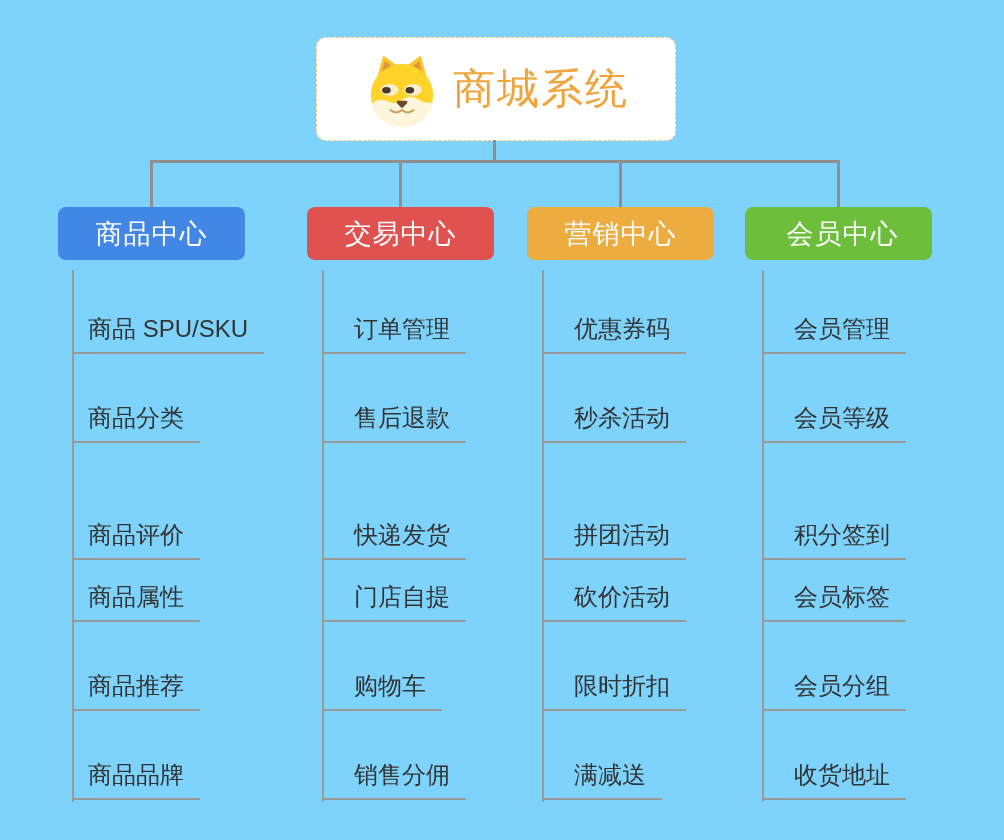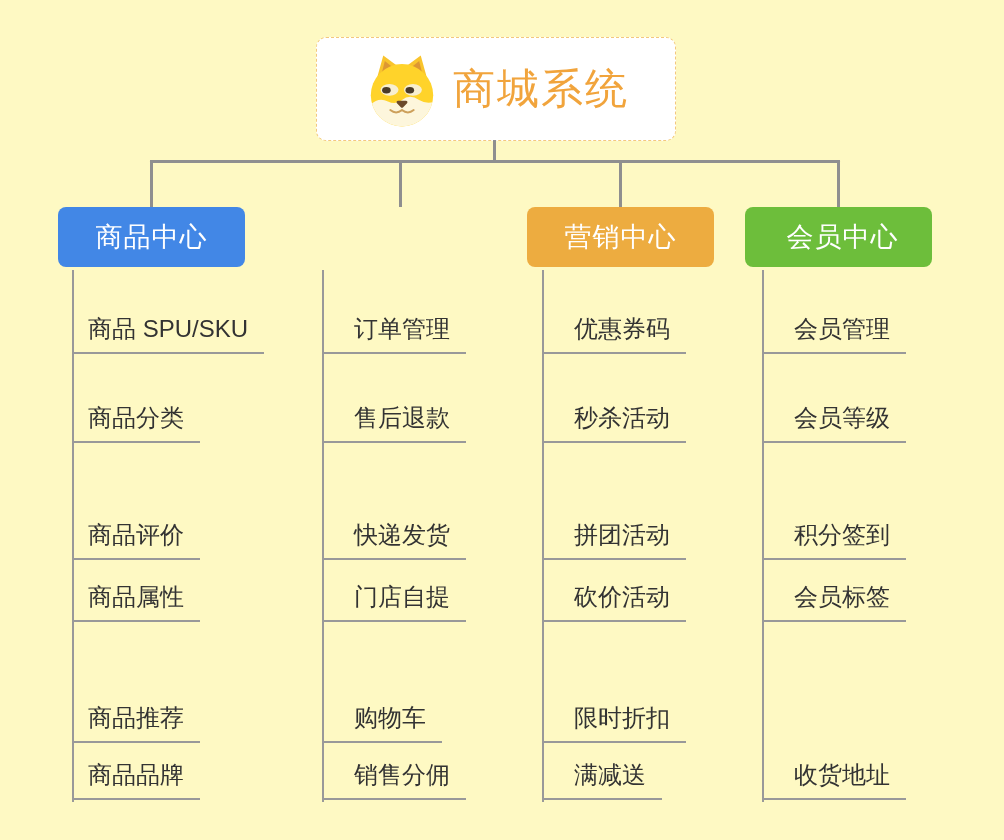--- a/index.html
+++ b/index.html
@@ -3,21 +3,21 @@
 <meta charset="utf-8">
 <style>
   * { margin: 0; padding: 0; box-sizing: border-box; }
   html, body { background: #f8f8f8; }
   body { font-family: "Liberation Sans", "DejaVu Sans", sans-serif; }
 
   .stage {
     position: relative;
     width: 1004px;
     height: 840px;
-    background: #fef9c3;
+    background: #7dd3fc;
     overflow: hidden;
   }
 
   
   .root-node {
     position: absolute;
     left: 316px; top: 37px;
     width: 360px; height: 104px;
     background: #ffffff;
     border: 1px dashed #f3c87e;
@@ -41,21 +41,21 @@
   .drop      { top: 160px; width: 3px; height: 47px; }
   .drop.d0 { left: 150px; }
   .drop.d1 { left: 399px; }
   .drop.d2 { left: 619px; }
   .drop.d3 { left: 837px; }
 
   
   .branch-header {
     position: absolute;
     top: 207px;
-    width: 187px; height: 60px;
+    width: 187px; height: 53px;
     border-radius: 8px;
     display: flex;
     align-items: center;
     justify-content: center;
     color: #ffffff;
     font-size: 27px;
     letter-spacing: 1px;
   }
   .branch-header.b0 { left: 58px; }
   .branch-header.b1 { left: 307px; }
@@ -80,21 +80,21 @@
     border-bottom: 2px solid #999999;
   }
   .leaf.b0 { left: 72px; padding-left: 16px; }
   .leaf.b1 { left: 322px; }
   .leaf.b2 { left: 542px; }
   .leaf.b3 { left: 762px; }
   .leaf.r0 { top: 314px; }
   .leaf.r1 { top: 403px; }
   .leaf.r2 { top: 492px; margin-top: 28px; }
   .leaf.r3 { top: 582px; }
-  .leaf.r4 { top: 703px; }
+  .leaf.r4 { top: 671px; }
   .leaf.r5 { top: 760px; }
 </style>
 </head>
 <body>
 
 <div class="stage">
 
   <div class="root-node">
     <svg class="root-icon" viewBox="0 0 100 100" aria-hidden="true">
 
@@ -124,20 +124,23 @@
   <div class="line root-drop"></div>
   <div class="line bus"></div>
   <div class="line drop d0"></div>
   <div class="line drop d1"></div>
   <div class="line drop d2"></div>
   <div class="line drop d3"></div>
 
   <div class="branch-header b0" style="background: rgb(66, 135, 230);">
     <span>商品中心</span>
   </div>
+  <div class="branch-header b1" style="background: rgb(224, 82, 80);">
+    <span>交易中心</span>
+  </div>
   <div class="branch-header b2" style="background: rgb(237, 172, 64); align-items: center;">
     <span>营销中心</span>
   </div>
   <div class="branch-header b3" style="background: rgb(109, 190, 59); padding-left: 8px;">
     <span>会员中心</span>
   </div>
 
   <div class="trunk b0"></div>
   <div class="trunk b1"></div>
   <div class="trunk b2"></div>
@@ -161,15 +164,16 @@
   <div class="leaf b2 r0">优惠券码</div>
   <div class="leaf b2 r2">拼团活动</div>
   <div class="leaf b2 r3">砍价活动</div>
   <div class="leaf b2 r4">限时折扣</div>
   <div class="leaf b2 r5">满减送</div>
 
   <div class="leaf b3 r0">会员管理</div>
   <div class="leaf b3 r1">会员等级</div>
   <div class="leaf b3 r2">积分签到</div>
   <div class="leaf b3 r3">会员标签</div>
+  <div class="leaf b3 r4">会员分组</div>
   <div class="leaf b3 r5">收货地址</div>
 
 </div>
 
 </body></html>

